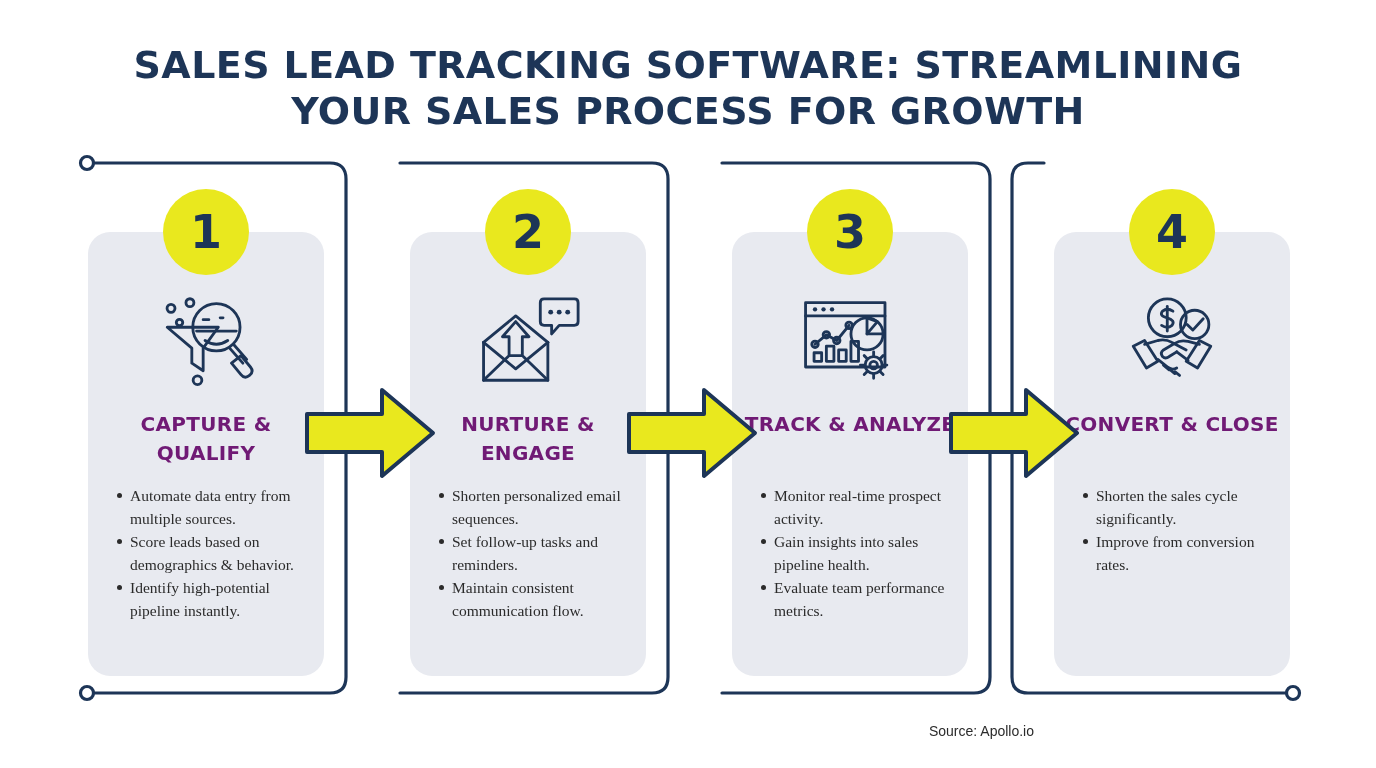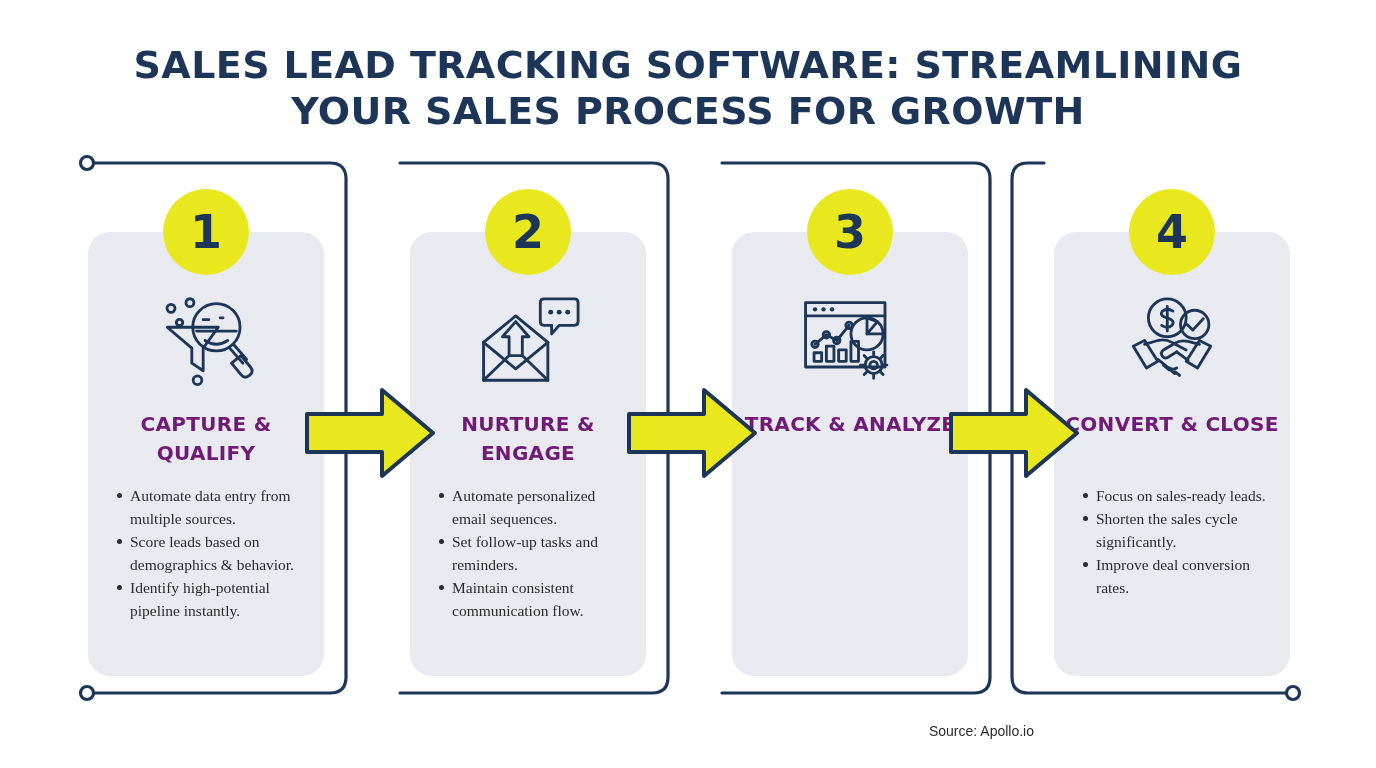--- a/index.html
+++ b/index.html
@@ -243,21 +243,21 @@
           <path d="M 8 92 L 34 67"></path>
           <path d="M 76 92 L 50 67"></path>
           <path d="M 8 52 L 42 80 L 76 52"></path>
 
           <path d="M 42 30 L 56 46 L 49 46 L 49 66 L 35 66 L 35 46 L 28 46 Z"></path>
         </g>
       </svg>
     </div>
     <div class="step-title">NURTURE &amp; ENGAGE</div>
     <ul class="step-list">
-      <li>Automate personalized email sequences.</li>
+      <li>Shorten personalized email sequences.</li>
       <li>Set follow-up tasks and reminders.</li>
       <li>Maintain consistent communication flow.</li>
     </ul>
   </div>
 
   <div class="step" id="step-3">
     <div class="step-badge">
       <span class="step-badge-number">3</span>
     </div>
     <div class="step-icon">
@@ -285,20 +285,25 @@
           <path d="M 73 43 L 73 26 L 84 30 Z"></path>
           <path d="M 73 43 L 90 43"></path>
 
           <circle cx="80" cy="76" r="9"></circle>
           <circle cx="80" cy="76" r="4"></circle>
           <path d="M 80 62 L 80 67 M 80 85 L 80 90 M 66 76 L 71 76 M 89 76 L 94 76 M 70 66 L 73.5 69.5 M 86.5 82.5 L 90 86 M 70 86 L 73.5 82.5 M 86.5 69.5 L 90 66"></path>
         </g>
       </svg>
     </div>
     <div class="step-title">TRACK &amp; ANALYZE</div>
+    <ul class="step-list">
+      <li>Monitor real-time prospect activity.</li>
+      <li>Gain insights into sales pipeline health.</li>
+      <li>Evaluate team performance metrics.</li>
+    </ul>
   </div>
 
   <div class="step" id="step-4">
     <div class="step-badge">
       <span class="step-badge-number">4</span>
     </div>
     <div class="step-icon">
       <svg viewBox="0 0 110 100" width="104" height="95">
         <g fill="none" stroke="#1d3557" stroke-width="3" stroke-linecap="round" stroke-linejoin="round">
 
@@ -316,23 +321,22 @@
           <path d="M 40 70 Q 45 74 50 78 Q 55 82 60 79"></path>
           <path d="M 46 76 L 52 81"></path>
           <path d="M 52 80 L 58 85"></path>
           <path d="M 58 83 L 63 87"></path>
           <path d="M 60 62 L 72 71"></path>
         </g>
       </svg>
     </div>
     <div class="step-title">CONVERT &amp; CLOSE</div>
     <ul class="step-list">
-      <li>Focus on sales-ready leads.</li>
       <li>Shorten the sales cycle significantly.</li>
-      <li>Improve deal conversion rates.</li>
+      <li>Improve from conversion rates.</li>
     </ul>
   </div>
 
   <svg class="flow-arrow" id="arrow-1-2" viewBox="0 0 132 94" width="132" height="94">
     <path d="M 3 28 L 78 28 L 78 4 L 129 47 L 78 90 L 78 66 L 3 66 Z" fill="#e9e81e" stroke="#1d3557" stroke-width="4" stroke-linejoin="round"></path>
   </svg>
   <svg class="flow-arrow" id="arrow-2-3" viewBox="0 0 132 94" width="132" height="94">
     <path d="M 3 28 L 78 28 L 78 4 L 129 47 L 78 90 L 78 66 L 3 66 Z" fill="#e9e81e" stroke="#1d3557" stroke-width="4" stroke-linejoin="round"></path>
   </svg>
   <svg class="flow-arrow" id="arrow-3-4" viewBox="0 0 132 94" width="132" height="94">

